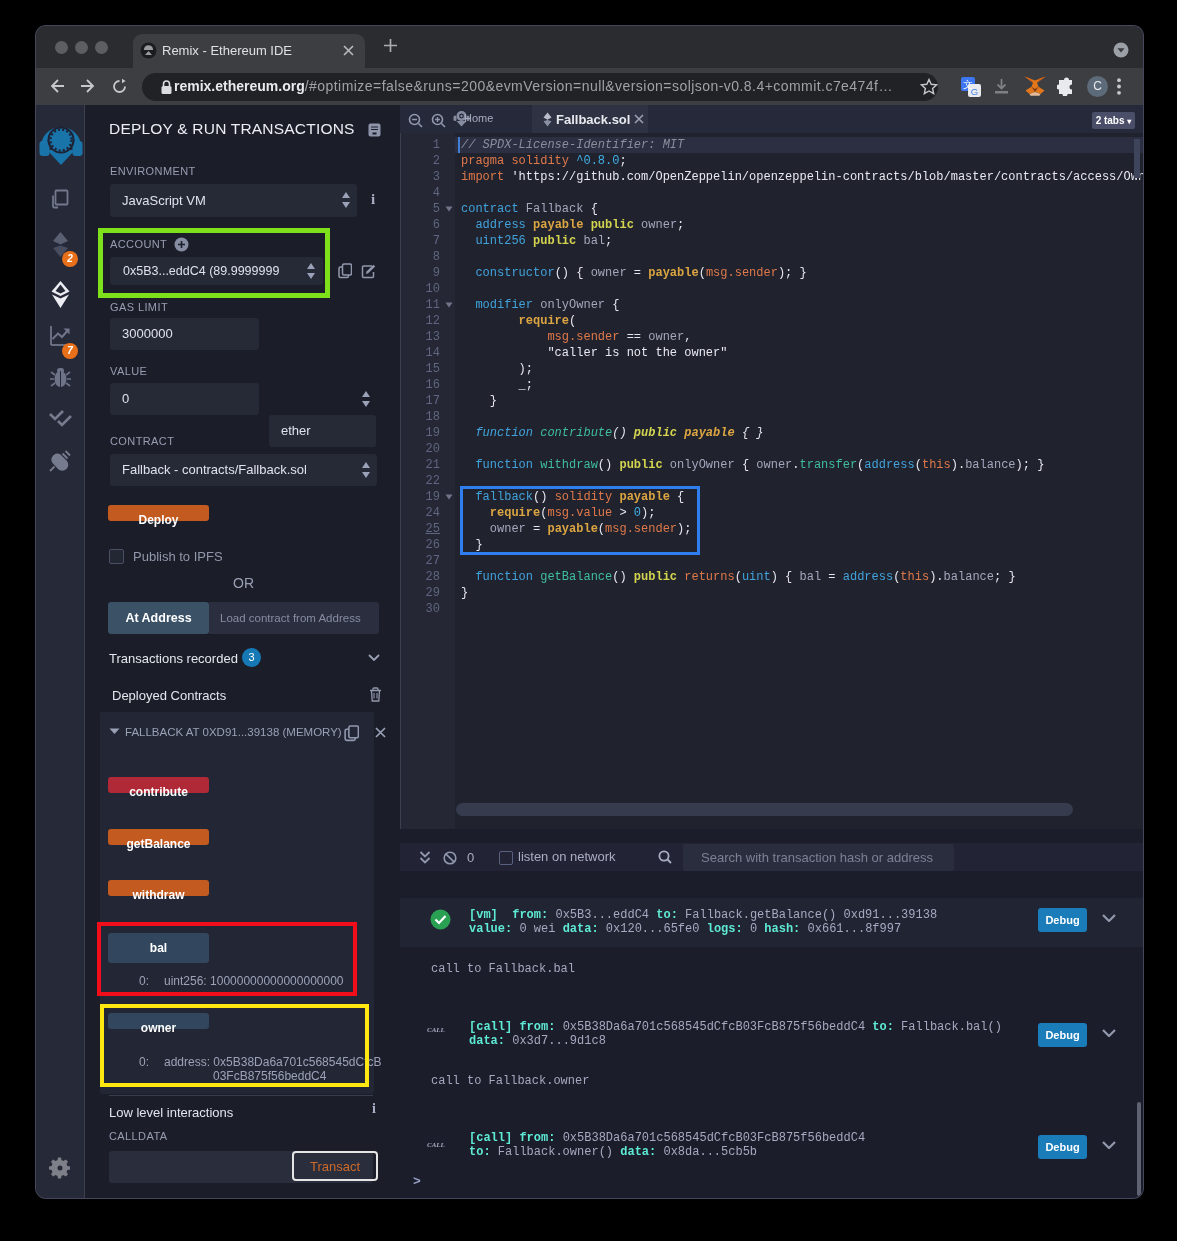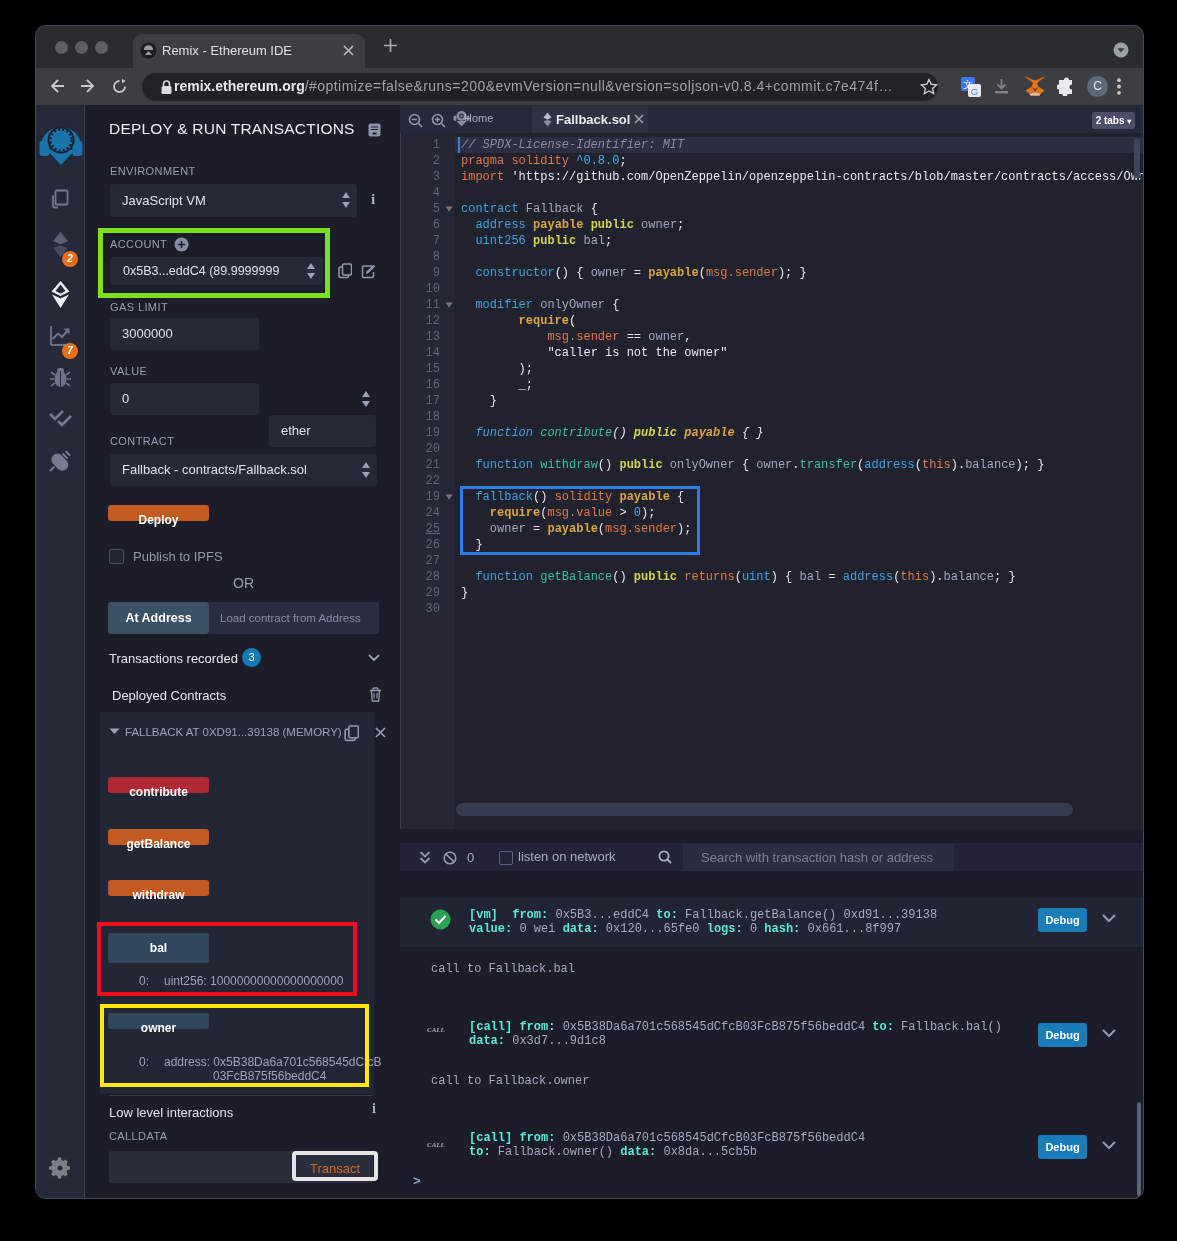--- a/index.html
+++ b/index.html
@@ -232,21 +232,21 @@
 <div class="btn" style="left:23px;top:908px;background:#32475e;">owner</div>
 <div class="abs" style="left:54px;top:950px;font-size:12px;color:#9da2b8;">0:</div>
 <div class="abs" style="left:79px;top:950px;font-size:12px;color:#9da2b8;">address: 0x5B38Da6a701c568545dCfcB</div>
 <div class="abs" style="left:128px;top:964px;font-size:12px;color:#9da2b8;">03FcB875f56beddC4</div>
 <div class="abs" style="left:15px;top:899px;width:269px;height:83px;border:4px solid #ffe70f;"></div>
 <div class="abs" style="left:24px;top:990px;width:264px;height:1px;background:#383c4c;"></div>
 <div class="abs" style="left:24px;top:1000px;font-size:13px;color:#e2e5ee;">Low level interactions</div>
 <div class="abs" style="left:287px;top:996px;font-family:'Liberation Serif',serif;font-weight:bold;font-size:14px;color:#a9afc4;">i</div>
 <div class="ilbl" style="left:24px;top:1025px;">CALLDATA</div>
 <div class="abs" style="left:24px;top:1046px;width:264px;height:32px;background:#2a2d3b;border-radius:3px;"></div>
-<div class="abs" style="left:207px;top:1046px;width:86px;height:30px;border:4px solid #e5e5e5;border-radius:4px;color:#cd6a2a;font-size:13px;text-align:center;line-height:28px;">Transact</div>
+<div class="abs" style="left:207px;top:1046px;width:86px;height:30px;border:2px solid #e5e5e5;border-radius:4px;color:#cd6a2a;font-size:13px;text-align:center;line-height:28px;">Transact</div>
 </div>
 <div id="editor">
 <div class="abs" style="left:0;top:0;width:743px;height:28px;background:#262939;"></div>
 <svg class="abs" style="left:8px;top:8px" width="15" height="15" viewBox="0 0 15 15">
           <circle cx="6.5" cy="6.5" r="5" fill="none" stroke="#9298ad" stroke-width="1.6"></circle>
           <path d="M10.5 10.5 L14 14" stroke="#9298ad" stroke-width="1.6"></path>
           <path d="M4 6.5 H9" stroke="#9298ad" stroke-width="1.4"></path>
         </svg>
 <svg class="abs" style="left:31px;top:8px" width="15" height="15" viewBox="0 0 15 15">
           <circle cx="6.5" cy="6.5" r="5" fill="none" stroke="#9298ad" stroke-width="1.6"></circle>

